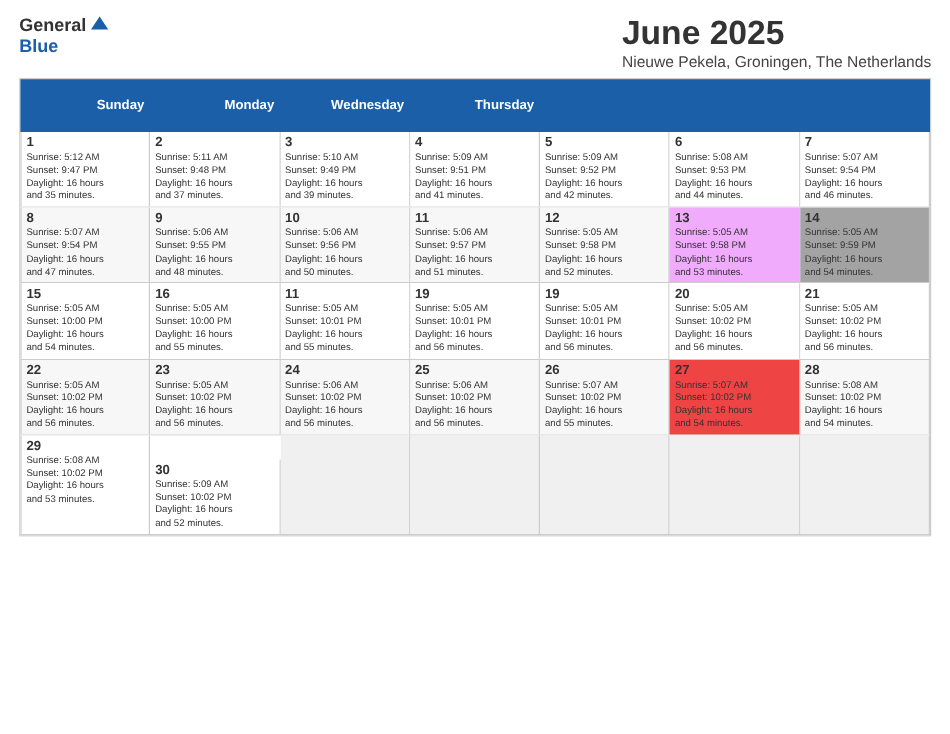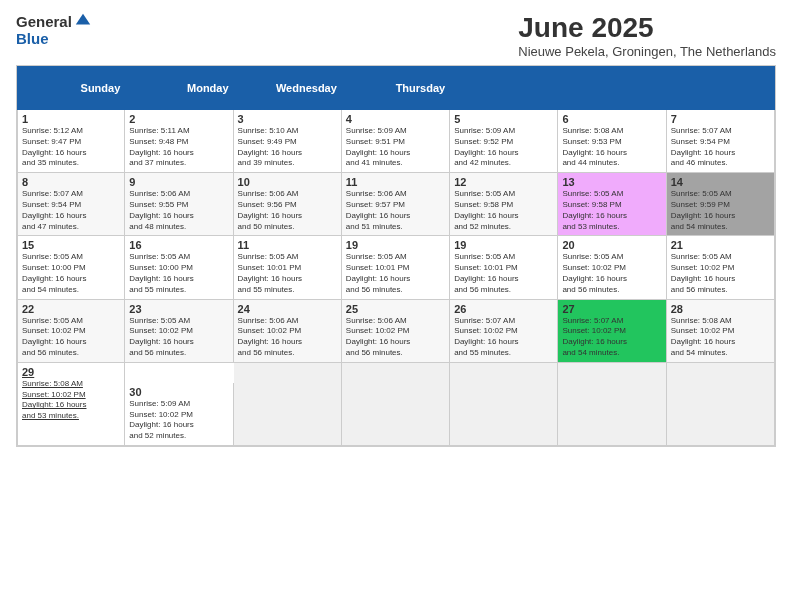--- a/index.html
+++ b/index.html
@@ -332,37 +332,37 @@
 Daylight: 16 hours
 and 56 minutes.</div>
           </div>
           <div class="cal-cell" style="background: rgb(247, 247, 247);">
             <span class="day-num">26</span>
             <div class="day-info" style="white-space: pre-line;">Sunrise: 5:07 AM
 Sunset: 10:02 PM
 Daylight: 16 hours
 and 55 minutes.</div>
           </div>
-          <div class="cal-cell" style="background: #22c55e;">
+          <div class="cal-cell" style="background: #ef4444;">
             <span class="day-num">27</span>
             <div class="day-info" style="white-space: pre-line;">Sunrise: 5:07 AM
 Sunset: 10:02 PM
 Daylight: 16 hours
 and 54 minutes.</div>
           </div>
           <div class="cal-cell" style="background: rgb(247, 247, 247);">
             <span class="day-num">28</span>
             <div class="day-info" style="white-space: pre-line;">Sunrise: 5:08 AM
 Sunset: 10:02 PM
 Daylight: 16 hours
 and 54 minutes.</div>
           </div>
         </div>
         <div class="cal-row" style="background: rgb(255, 255, 255);">
-          <div class="cal-cell" style="background: rgb(255, 255, 255); text-decoration: underline;">
+          <div class="cal-cell" style="background: rgb(255, 255, 255);">
             <span class="day-num">29</span>
             <div class="day-info" style="white-space: pre-line;">Sunrise: 5:08 AM
 Sunset: 10:02 PM
 Daylight: 16 hours
 and 53 minutes.</div>
           </div>
           <div class="cal-cell" style="background: rgb(255, 255, 255); margin-top: 20px;">
             <span class="day-num">30</span>
             <div class="day-info" style="white-space: pre-line;">Sunrise: 5:09 AM
 Sunset: 10:02 PM

